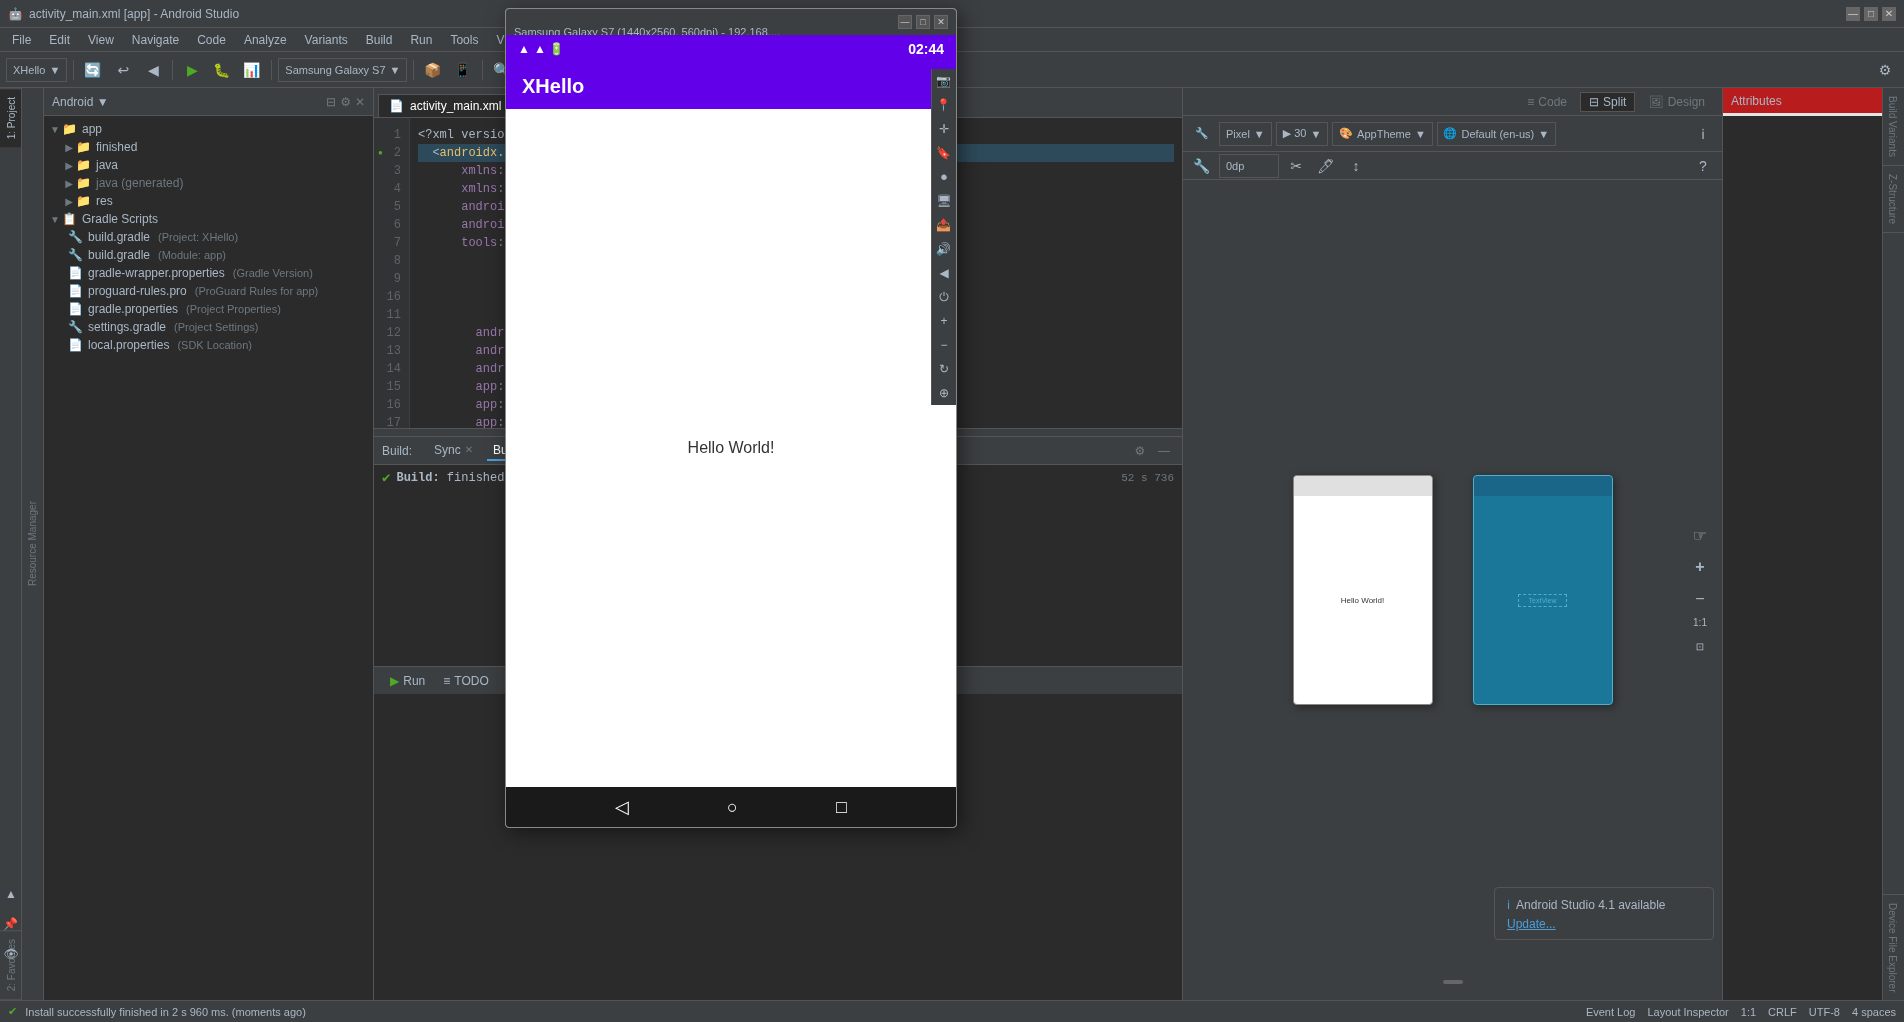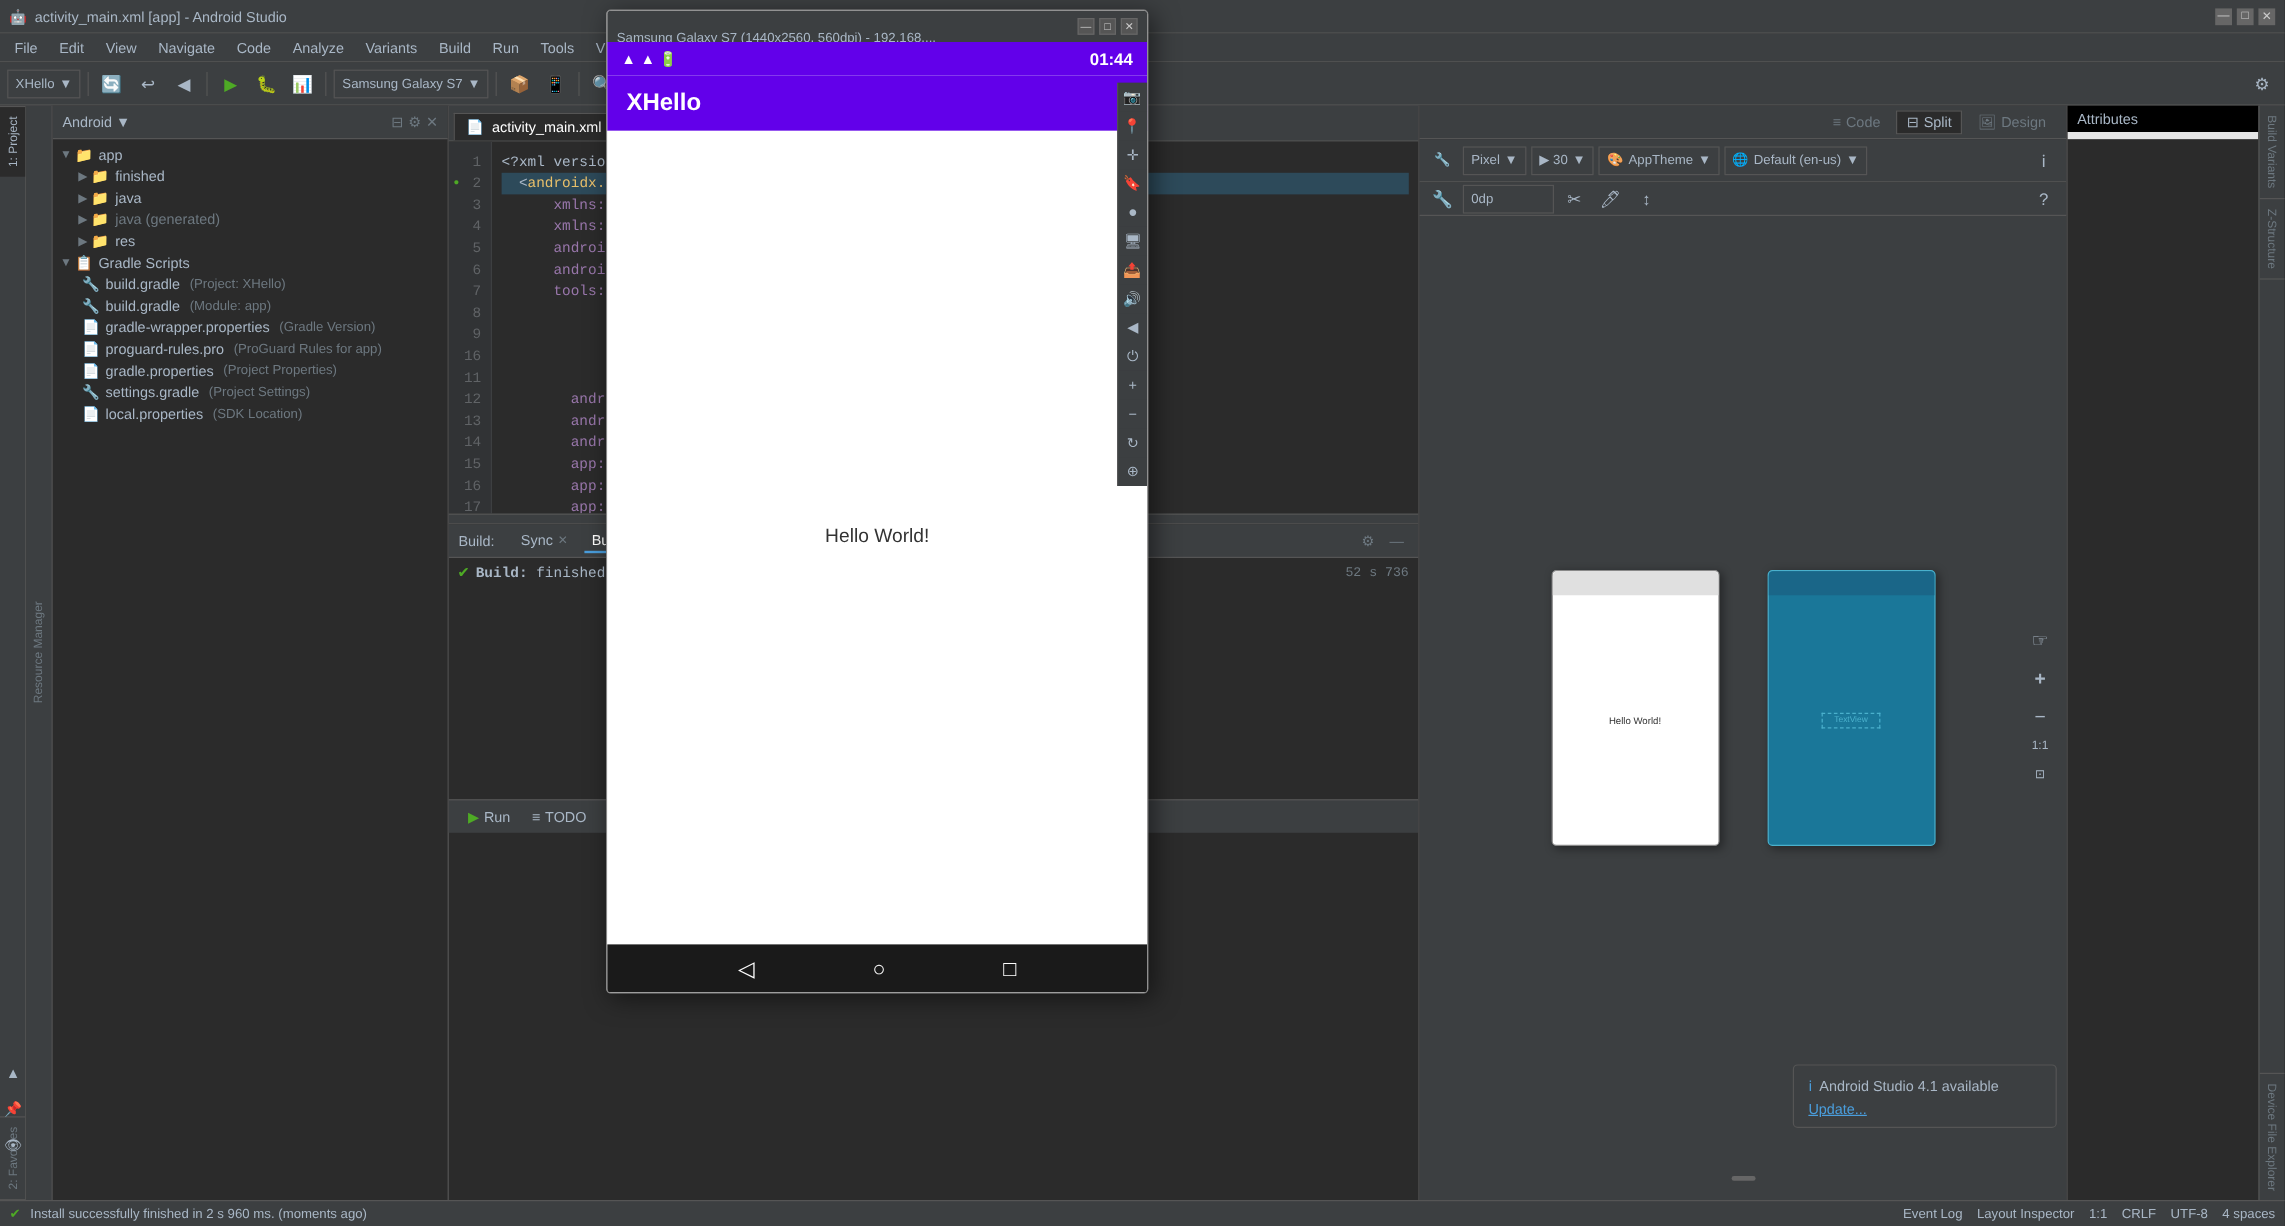--- a/index.html
+++ b/index.html
@@ -382,25 +382,25 @@
     .design-right-panel {
       width: 160px;
       background: #2b2b2b;
       border-left: 1px solid #555;
       display: flex;
       flex-direction: column;
     }
 
     .attrs-header {
       height: 28px;
-      background: #000000;
+      background: #b91c1c;
       display: flex;
       align-items: center;
       padding: 0 8px;
-      border-bottom: 6px solid #e5e5e5;
+      border-bottom: 3px solid #e5e5e5;
       font-size: 12px;
       color: #a9b7c6;
       text-align: center;
     }
 
     
     ::-webkit-scrollbar { width: 6px; height: 6px; }
     ::-webkit-scrollbar-track { background: #2b2b2b; }
     ::-webkit-scrollbar-thumb { background: #555; border-radius: 3px; }
     .left-tab {
@@ -820,21 +820,21 @@
           <span>🌐</span>
           <span>Default (en-us)</span>
           <span>▼</span>
         </div>
         <div style="flex:1;"></div>
         <button class="toolbar-btn">ℹ</button>
       </div>
 
       <div class="design-toolbar" style="height:28px;">
         <button class="toolbar-btn">🔧</button>
-        <div class="toolbar-dropdown" style="font-size:11px;width:76px;text-align:right;">
+        <div class="toolbar-dropdown" style="font-size:11px;width:60px;text-align:right;">
           <span>0dp</span>
         </div>
         <button class="toolbar-btn">✂</button>
         <button class="toolbar-btn">🖊</button>
         <button class="toolbar-btn">↕</button>
         <div style="flex:1;"></div>
         <button class="toolbar-btn">?</button>
       </div>
 
       <div class="split-view-area">
@@ -913,21 +913,21 @@
       <button class="emu-btn">✕</button>
     </div>
   </div>
 
   <div class="emu-status-bar">
     <div class="emu-status-icons">
       <span>▲</span>
       <span>▲</span>
       <span>🔋</span>
     </div>
-    <div class="emu-time">01:44</div>
+    <div class="emu-time">02:44</div>
   </div>
 
   <div class="emu-app-bar">
     <span class="emu-app-title">XHello</span>
   </div>
 
   <div class="emu-content">
     <span class="emu-hello">Hello World!</span>
   </div>
 

